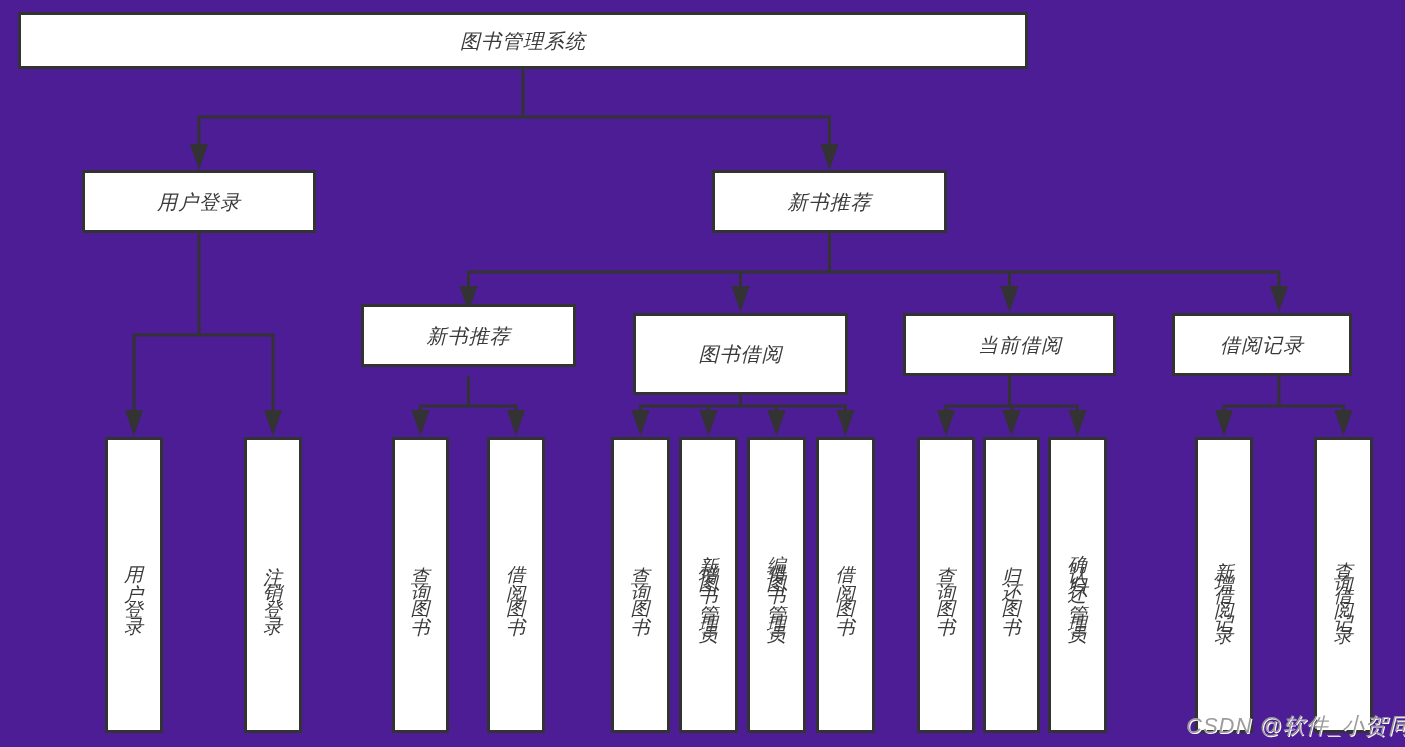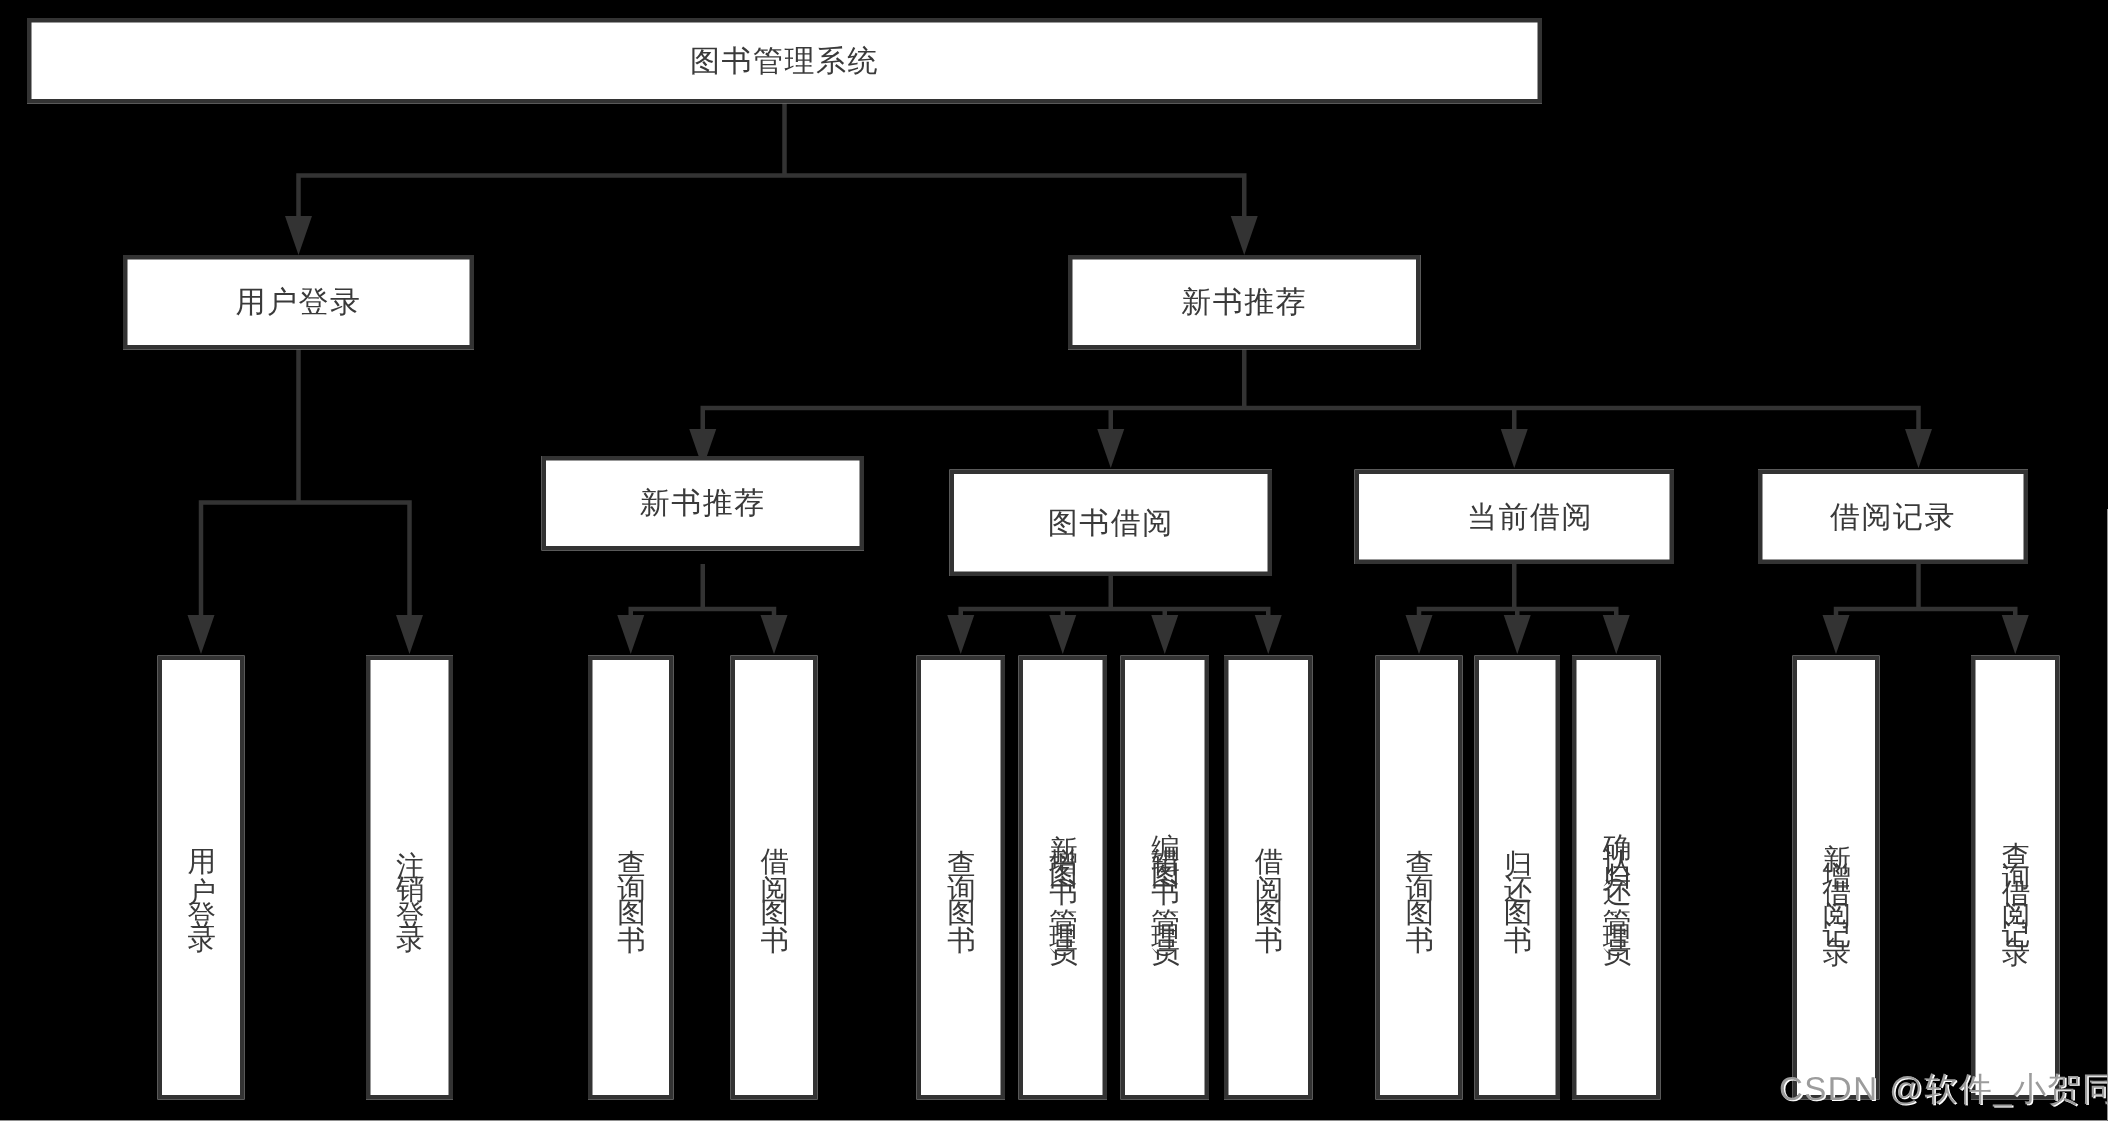--- a/index.html
+++ b/index.html
@@ -5,22 +5,23 @@
   html, body {
     margin: 0;
     padding: 0;
     background: #ffffff;
     font-family: "Liberation Sans", sans-serif;
   }
   #canvas {
     position: relative;
     width: 1405px;
     height: 747px;
-    background: #000000;
+    background: #4c1d95;
     overflow: hidden;
+    font-style: italic;
   }
   #wires {
     position: absolute;
     left: 0;
     top: 0;
     width: 1405px;
     height: 747px;
   }
   .node {
     position: absolute;
@@ -122,21 +123,21 @@
       <use href="#arrowhead" x="1343.5" y="436"></use>
     </g>
   </svg>
 
   <div class="node h-node" style="left:18px; top:12px; width:1010px; height:57px;">图书管理系统</div>
 
   <div class="node h-node" style="left:82px; top:170px; width:234px; height:63px;">用户登录</div>
   <div class="node h-node" style="left:712px; top:170px; width:235px; height:63px;">新书推荐</div>
 
   <div class="node h-node" style="left:361px; top:304px; width:215px; height:63px;text-align:right;">新书推荐</div>
-  <div class="node h-node" style="left:633px; top:313px; width:215px; height:71px;text-align:center;">图书借阅</div>
+  <div class="node h-node" style="left:633px; top:313px; width:215px; height:82px;text-align:center;">图书借阅</div>
   <div class="node h-node" style="left:903px; top:313px; width:213px; height:63px;padding-left:21px;">当前借阅</div>
   <div class="node h-node" style="left:1172px; top:313px; width:180px; height:63px;">借阅记录</div>
 
   <div class="node v-node v-short" style="left:105px; top:437px; width:58px; height:296px;">用户登录</div>
   <div class="node v-node v-short" style="left:244px; top:437px; width:58px; height:296px;">注销登录</div>
 
   <div class="node v-node v-short" style="left:392px; top:437px; width:57px; height:296px;">查询图书</div>
   <div class="node v-node v-short" style="left:487px; top:437px; width:58px; height:296px;">借阅图书</div>
 
   <div class="node v-node v-short" style="left:611px; top:437px; width:59px; height:296px;">查询图书</div>

